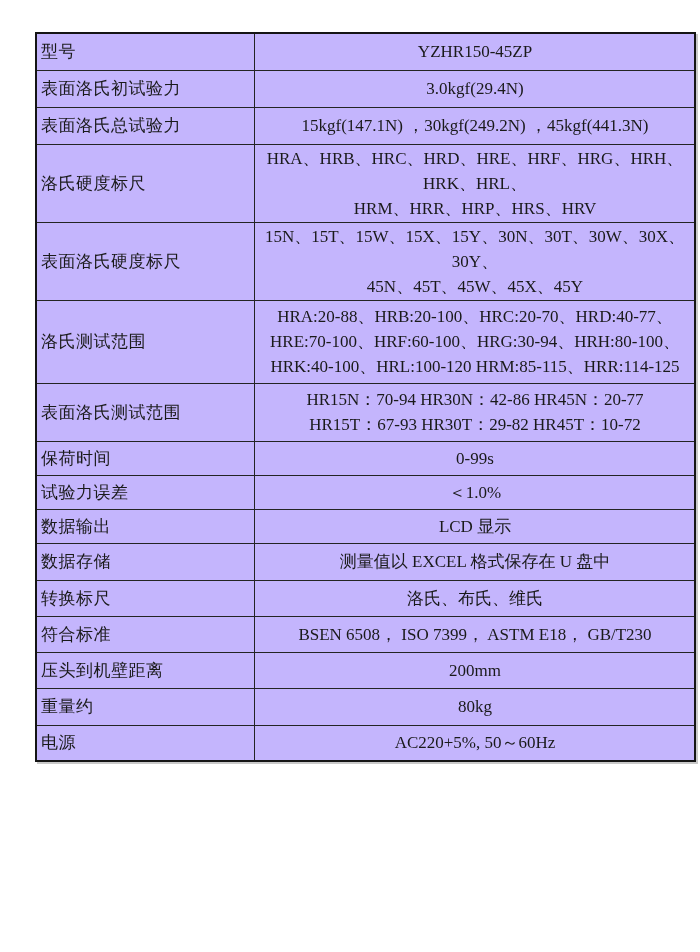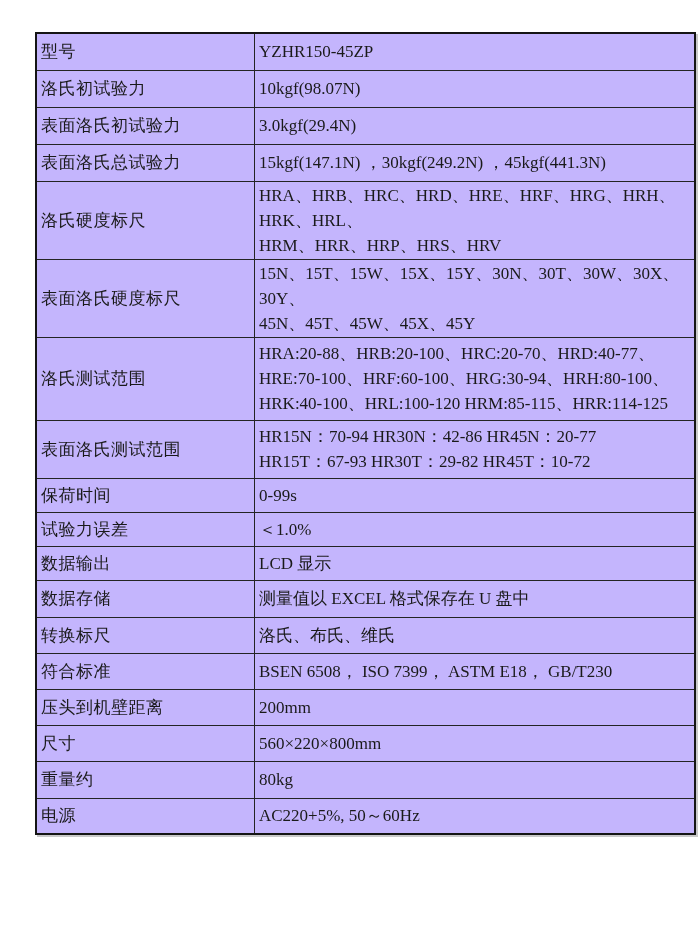--- a/index.html
+++ b/index.html
@@ -36,41 +36,38 @@
     overflow: hidden;
   }
   td.label-cell {
     width: 210px;
     padding-left: 5px;
     letter-spacing: 0.5px;
   }
   td.value-cell {
     width: 432px;
     white-space: pre-line;
+    text-align: center;
   }
   tr.h37 { height: 37px; }
   tr.h60 { height: 60px; }
   tr.h83 { height: 83px; }
   tr.h58 { height: 58px; }
   tr.h34 { height: 34px; }
   tr.h36 { height: 36px; }
 </style>
 </head>
 <body>
 
 <div class="page">
   <table class="spec-table">
     <tbody>
       <tr class="h37">
         <td class="label-cell">型号</td>
         <td class="value-cell">YZHR150-45ZP</td>
-      </tr>
-      <tr class="h37">
-        <td class="label-cell">洛氏初试验力</td>
-        <td class="value-cell">10kgf(98.07N)</td>
       </tr>
       <tr class="h37">
         <td class="label-cell">表面洛氏初试验力</td>
         <td class="value-cell">3.0kgf(29.4N)</td>
       </tr>
       <tr class="h37">
         <td class="label-cell">表面洛氏总试验力</td>
         <td class="value-cell">15kgf(147.1N) ，30kgf(249.2N) ，45kgf(441.3N)</td>
       </tr>
       <tr class="h60">
@@ -115,24 +112,20 @@
         <td class="value-cell">洛氏、布氏、维氏</td>
       </tr>
       <tr class="h36">
         <td class="label-cell">符合标准</td>
         <td class="value-cell">BSEN 6508，  ISO 7399，  ASTM E18，  GB/T230</td>
       </tr>
       <tr class="h36">
         <td class="label-cell">压头到机壁距离</td>
         <td class="value-cell">200mm</td>
       </tr>
-      <tr class="h36">
-        <td class="label-cell">尺寸</td>
-        <td class="value-cell">560×220×800mm</td>
-      </tr>
       <tr class="h37">
         <td class="label-cell">重量约</td>
         <td class="value-cell">80kg</td>
       </tr>
       <tr class="h36">
         <td class="label-cell">电源</td>
         <td class="value-cell">AC220+5%, 50～60Hz</td>
       </tr>
     </tbody>
   </table>

